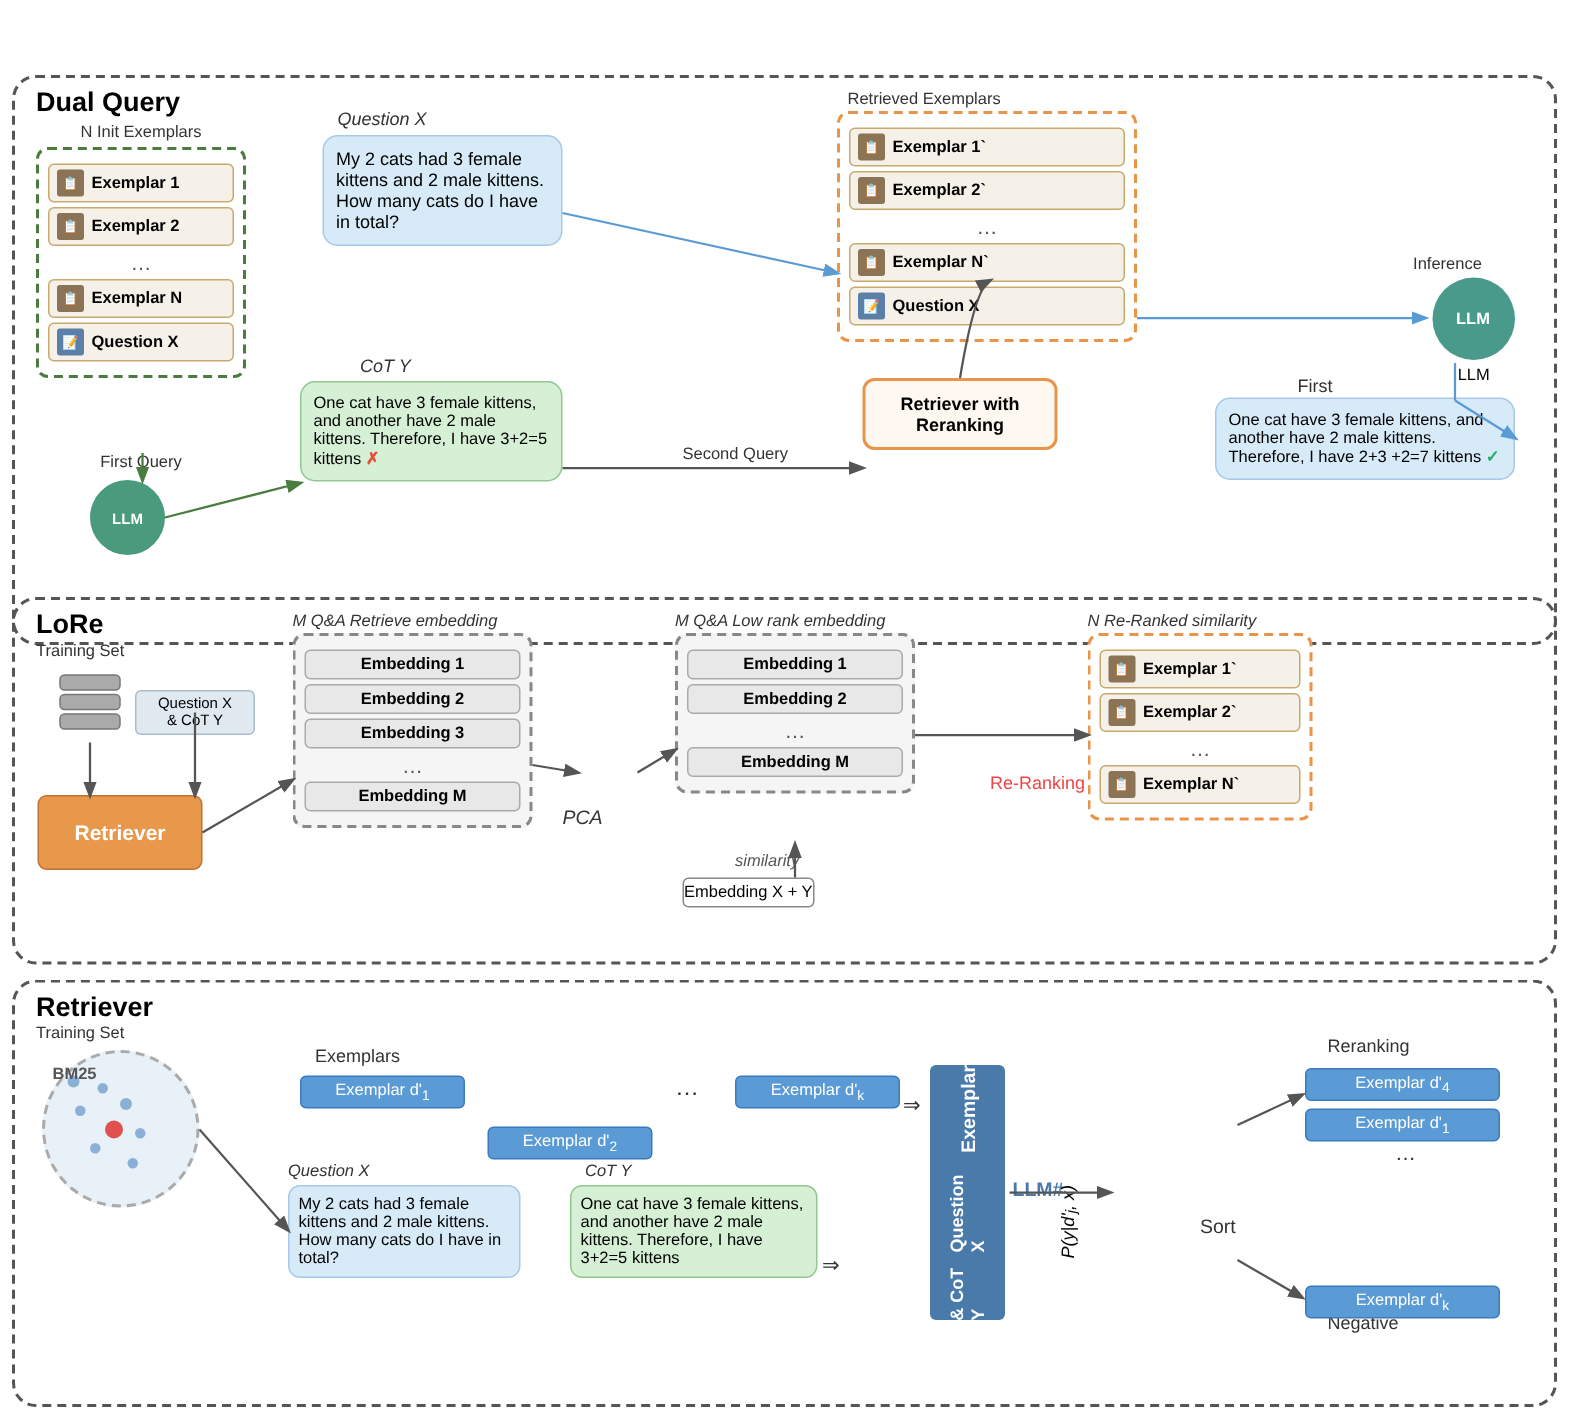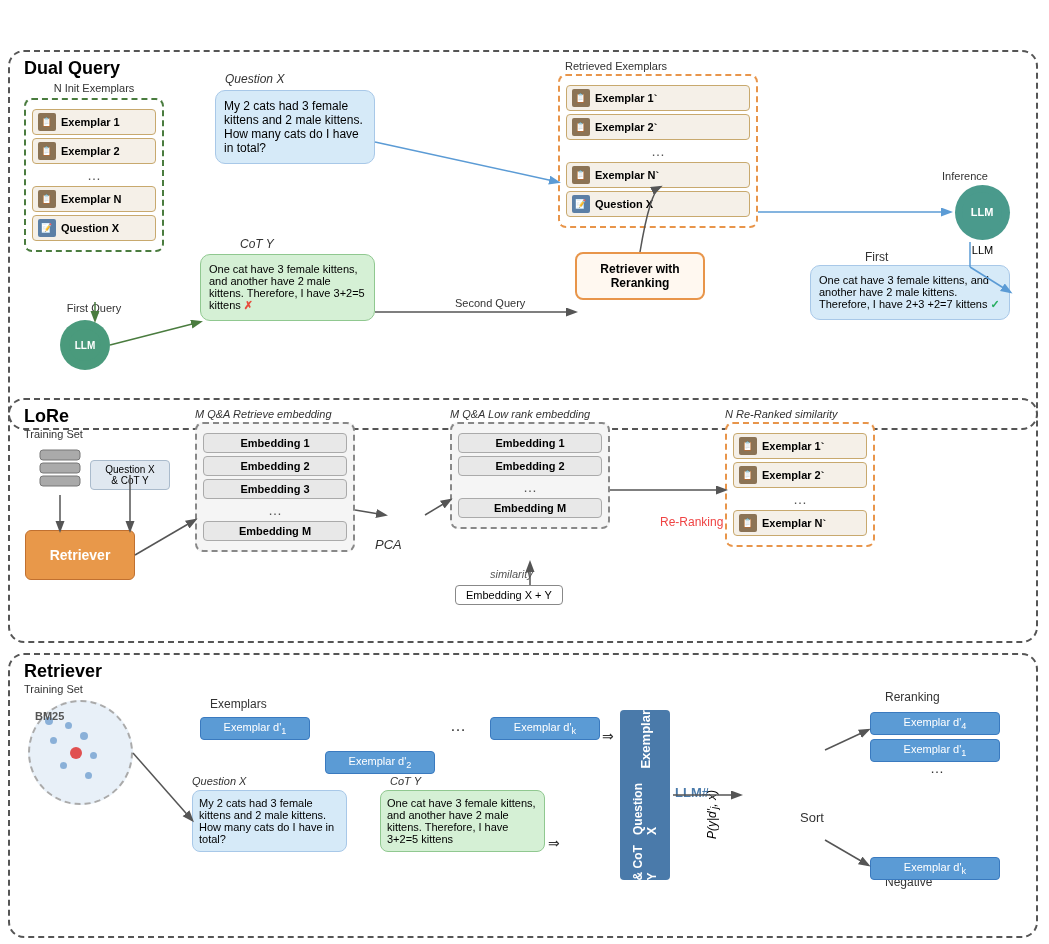--- a/index.html
+++ b/index.html
@@ -322,21 +322,21 @@
 
     <div style="position:absolute; top:22px; left:440px; width:160px; border:2px dashed #888; border-radius:8px; background:#f5f5f5; padding:6px;">
       <div class="embedding-item">Embedding 1</div>
       <div class="embedding-item">Embedding 2</div>
       <div class="dots-text">…</div>
       <div class="embedding-item">Embedding M</div>
     </div>
 
     <div style="position:absolute; top:168px; left:480px; font-size:11px; font-style:italic; color:#555;">similarity</div>
 
-    <div style="position:absolute; top:185px; left:445px; border:1.5px solid #888; border-radius:4px; padding:3px 10px; font-size:11px; background:#fff;">
+    <div style="position:absolute; top:185px; left:445px; border:1.5px solid #888; border-radius:4px; padding:3px 0; font-size:11px; background:#fff;">
       <span>Embedding X + Y</span>
     </div>
 
     <div style="position:absolute; top:105px; left:650px; font-size:12px; color:#ef4444;margin-top:10px;">Re-Ranking</div>
 
     <div style="position:absolute; top:8px; left:715px; font-size:11px; color:#333; font-style:italic;">N Re-Ranked similarity</div>
 
     <div style="position:absolute; top:22px; left:715px; width:150px; border:2px dashed #e8954a; border-radius:8px; padding:6px; background:#fff;">
       <div class="exemplar-item">
         <div class="exemplar-icon">📋</div>

